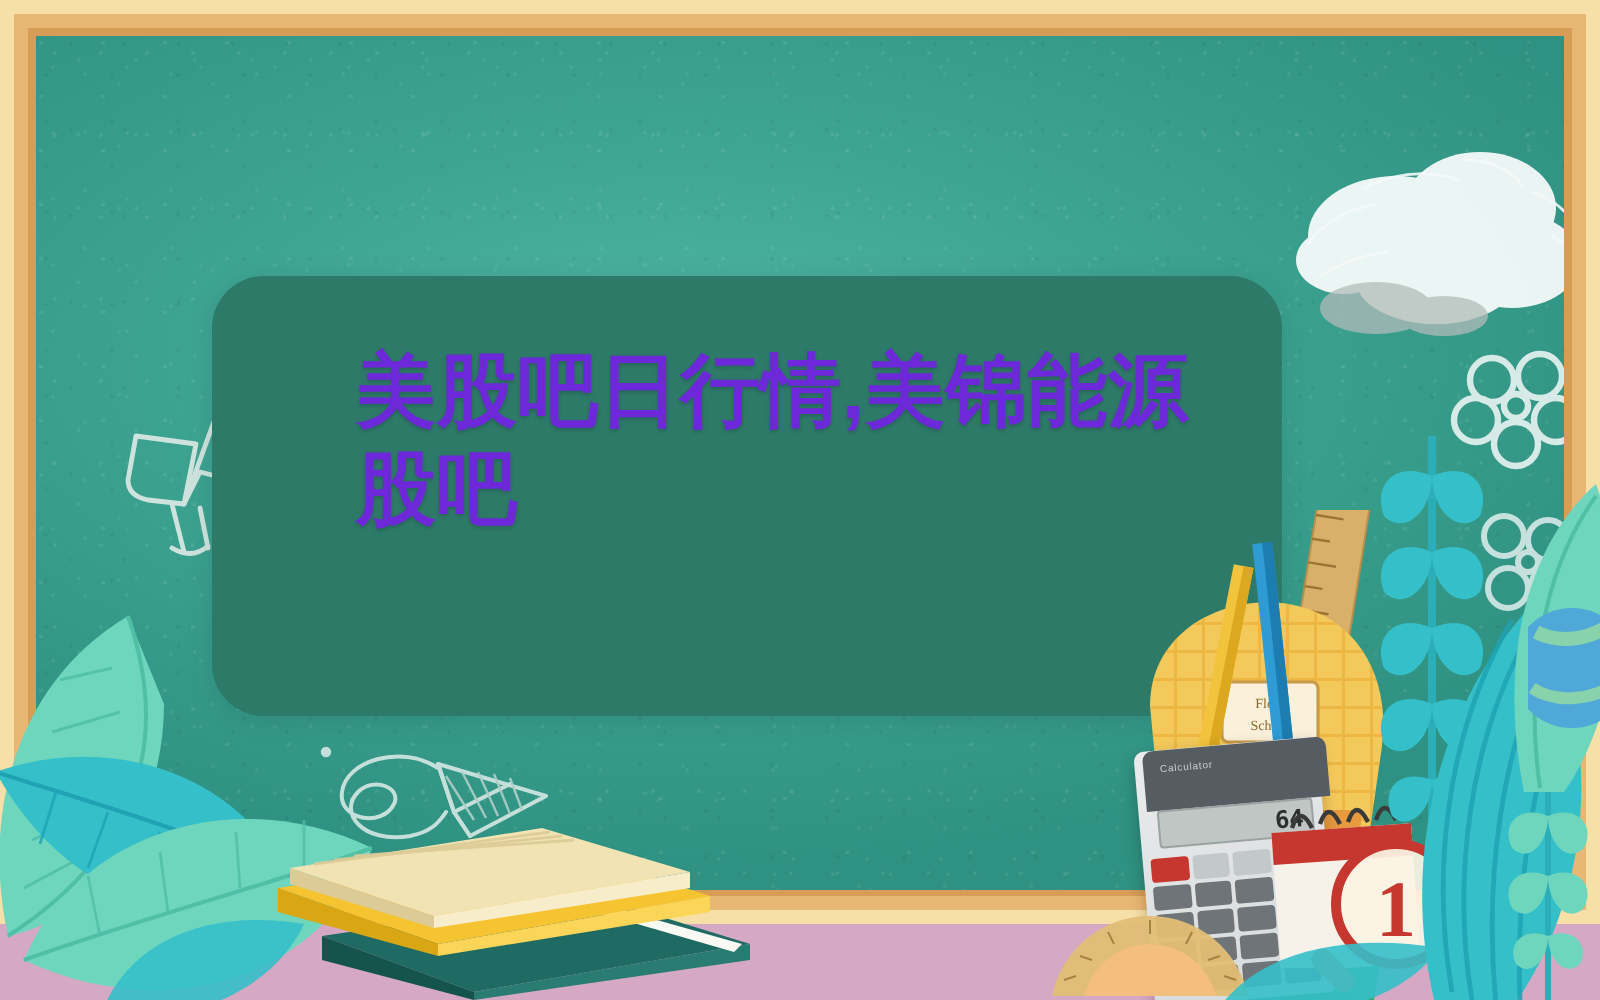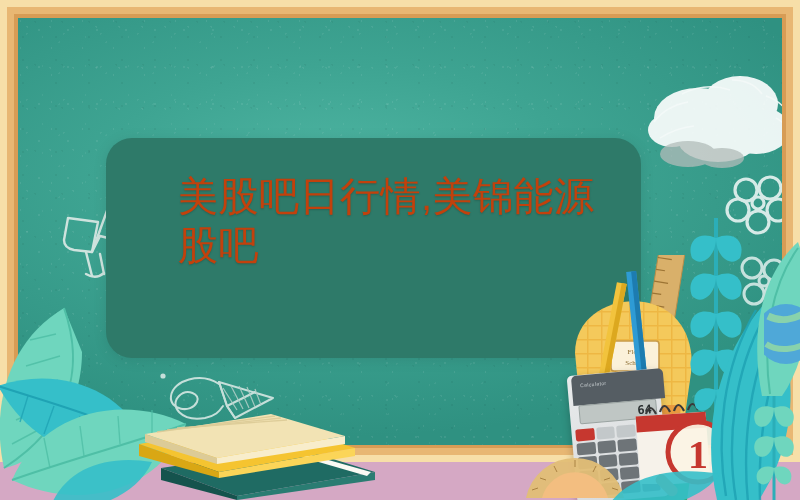--- a/index.html
+++ b/index.html
@@ -70,22 +70,22 @@
   
   .title-panel {
     position:absolute; left:88px; top:120px; width:535px; height:220px;
     background:#2E7A69;
     border-radius:26px;
     box-shadow:0 2px 14px rgba(0,0,0,.10);
   }
   .title-text {
     position:absolute; left:178px; top:172px; width:430px;
     font-size:40px; line-height:49px;
-    font-weight:400;
-    color:#c2410c;
+    font-weight:700;
+    color:#6d28d9;
     letter-spacing:.5px;
     text-shadow:0 1px 2px rgba(0,0,0,.18);
     word-break:break-all;
   }
 
   
   .chalk { position:absolute; pointer-events:none; }
   .cloud { left:618px; top:42px; width:170px; height:120px; opacity:.95; }
   .megaphone { left:28px; top:138px; width:130px; height:130px; opacity:.85; }
   .flower-a { left:700px; top:150px; width:80px; height:80px; opacity:.8; }

